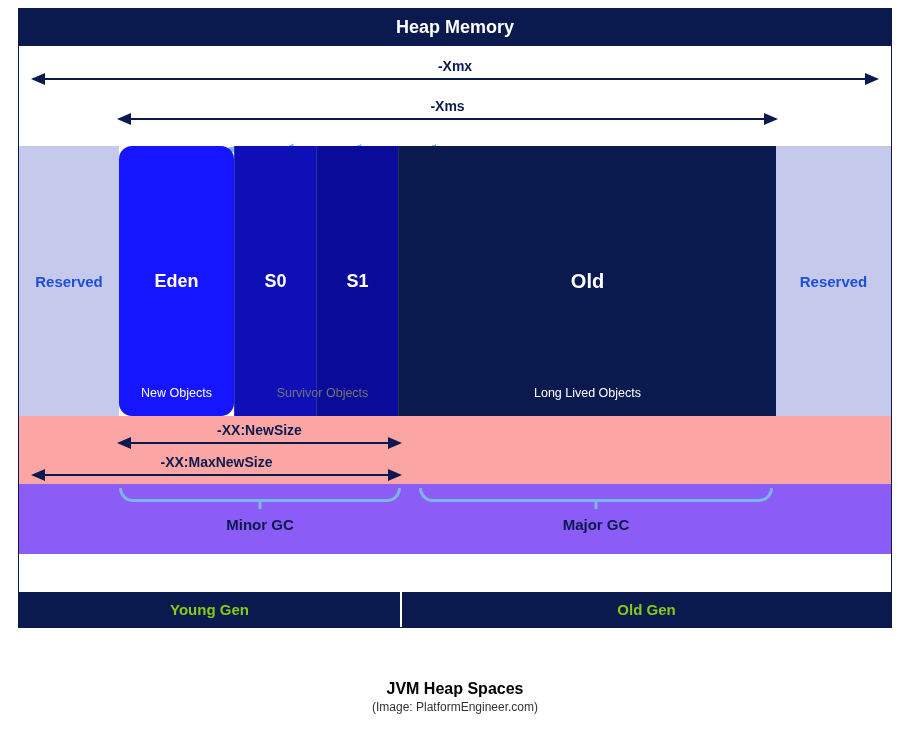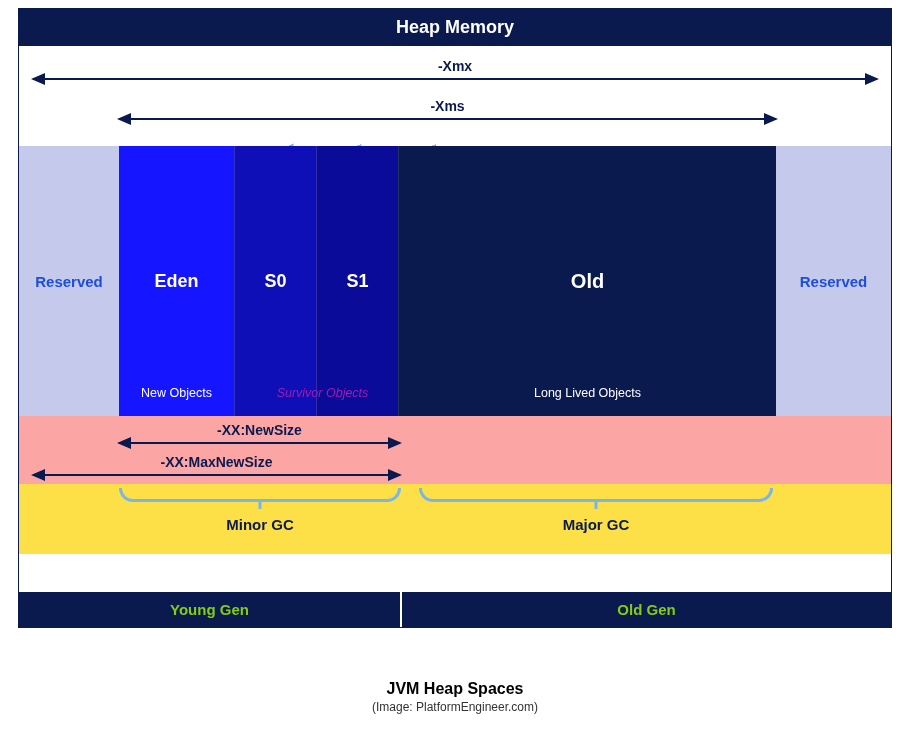--- a/index.html
+++ b/index.html
@@ -76,21 +76,21 @@
     align-items: center;
     justify-content: center;
   }
   .reserved.left { width: 100px; }
   .reserved.right { width: 115px; }
   .eden, .s0, .s1, .old {
     color: #fff;
     text-align: center;
     position: relative;
   }
-  .eden { background: #1515ff; width: 115px; }
+  .eden { background: #1515ff; width: 115px; border-radius: 13px; }
   .s0   { background: #0f0fb8; width: 82px; border-left: 1px solid rgba(255,255,255,0.15);}
   .s1   { background: #0b0b9a; width: 82px; border-left: 1px solid rgba(255,255,255,0.15);}
   .old  { background: #0a1a4f; flex: 1; border-left: 1px solid rgba(255,255,255,0.1);}
   .col-title {
     font-weight: bold;
     font-size: 18px;
     position: absolute;
     width: 100%;
     top: 50%;
     transform: translateY(-50%);
@@ -109,29 +109,29 @@
     width: 164px;
     text-align: center;
     color: #fff;
     font-weight: bold;
     font-size: 14px;
     line-height: 1.25;
   }
   .survivor-container { position: relative; display: flex; }
   .survivor-sub {
     position: absolute; bottom: 16px; left: 0; width: 177px;
-    color: #a21caf; font-size: 12.5px; text-align: center; font-style: italic;
+    color: #737373; font-size: 12.5px; text-align: center;
   }
   .below-arrows {
     background: #fca5a5;
     position: relative;
     height: 68px;
   }
   .brace-row {
-    background: #fde047;
+    background: #8b5cf6;
     position: relative;
     height: 70px;
   }
   .brace {
     position: absolute;
     border-bottom: 3px solid #7bb6e8;
     border-left: 3px solid #7bb6e8;
     border-right: 3px solid #7bb6e8;
     border-bottom-left-radius: 14px;
     border-bottom-right-radius: 14px;

